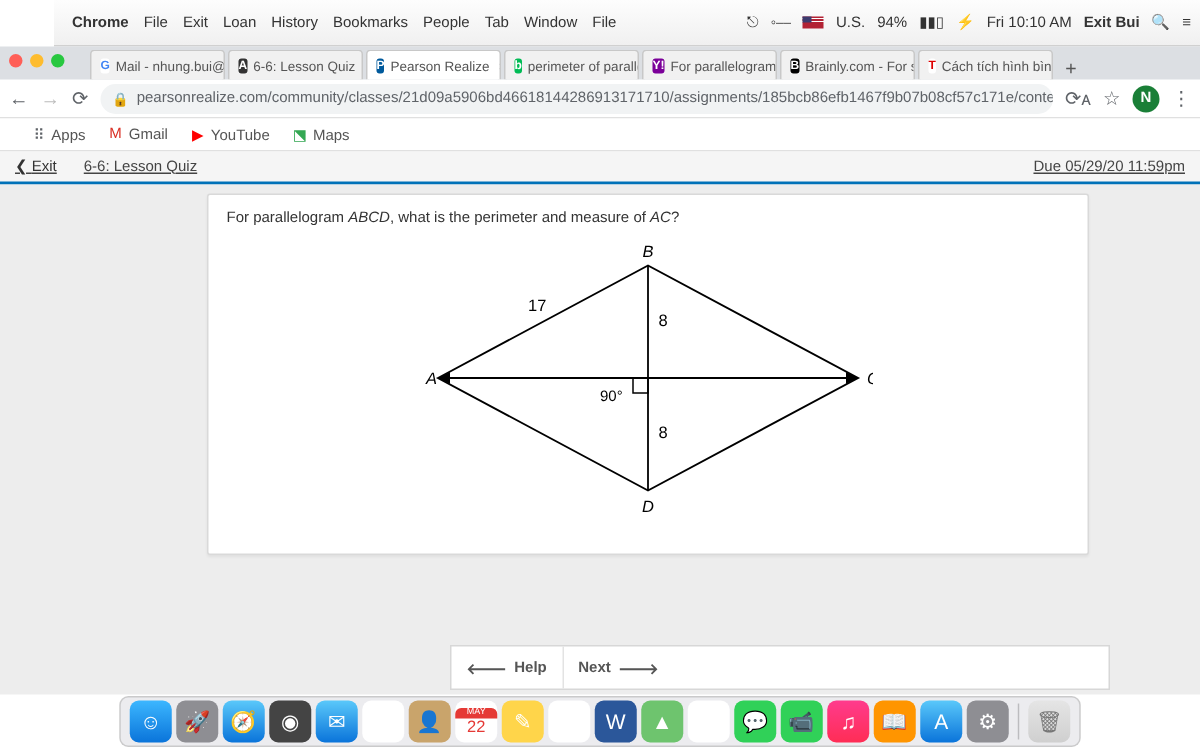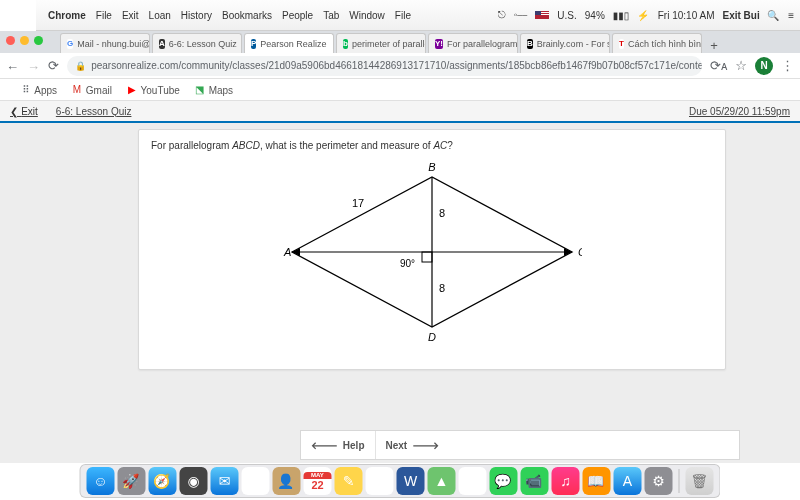--- a/index.html
+++ b/index.html
@@ -201,21 +201,21 @@
 
 <div class="dock">
   <div id="dock-host" style="display:flex;gap:3px;">
       <div class="app" style="background: linear-gradient(rgb(60, 183, 255), rgb(10, 116, 218));">☺</div>
       <div class="app" style="background: rgb(142, 142, 147);">🚀</div>
       <div class="app" style="background: linear-gradient(rgb(90, 200, 250), rgb(10, 116, 218));">🧭</div>
       <div class="app" style="background: rgb(68, 68, 68);">◉</div>
       <div class="app" style="background: linear-gradient(rgb(90, 200, 250), rgb(10, 116, 218));">✉</div>
       <div class="app" style="background: rgb(255, 255, 255);">⬤</div>
       <div class="app" style="background: rgb(201, 164, 107);">👤</div>
-      <div class="app" style="background: rgb(255, 255, 255); color: rgb(229, 57, 53); font-size: 11px; font-weight: bold; flex-direction: column;">
+      <div class="app" style="background: rgb(255, 255, 255); color: rgb(229, 57, 53); font-size: 11px; font-weight: normal; flex-direction: column;">
         <div style="background:#e53935;color:#fff;font-size:6px;width:100%;text-align:center;border-radius:4px 4px 0 0;line-height:7px">MAY</div>
         <div>22</div>
       </div>
       <div class="app" style="background: rgb(255, 213, 74);">✎</div>
       <div class="app" style="background: rgb(255, 255, 255);">☑</div>
       <div class="app" style="background: rgb(43, 87, 154);">W</div>
       <div class="app" style="background: rgb(110, 196, 110);">▲</div>
       <div class="app" style="background: rgb(255, 255, 255);">✿</div>
       <div class="app" style="background: rgb(48, 209, 88);">💬</div>
       <div class="app" style="background: rgb(48, 209, 88);">📹</div>

